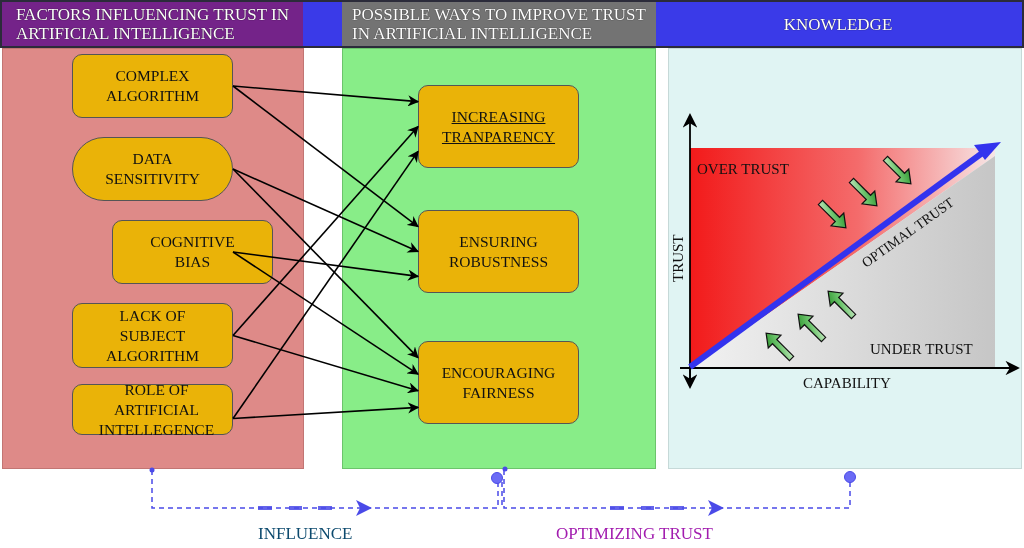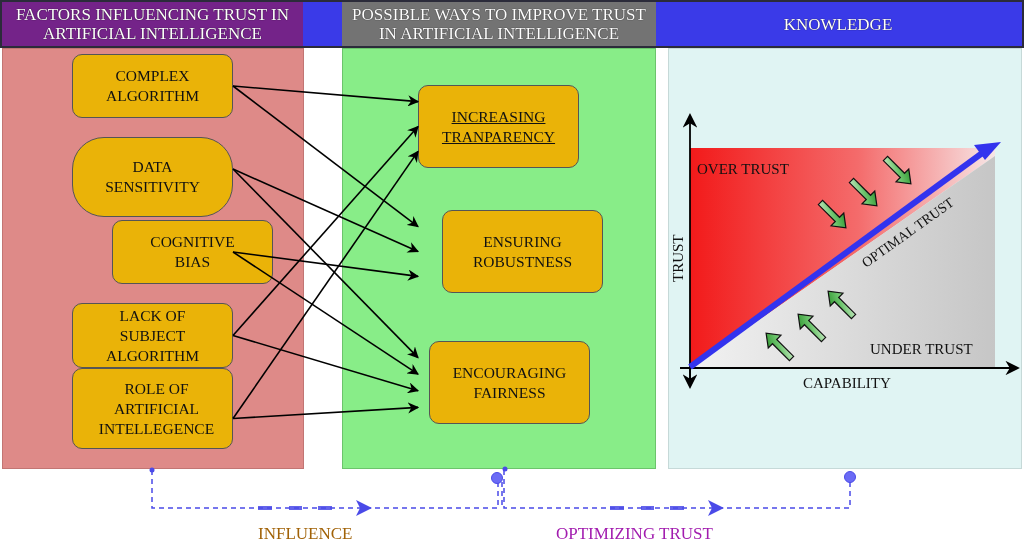--- a/index.html
+++ b/index.html
@@ -9,21 +9,21 @@
 
   
   .col-bg { position: absolute; }
   #col1-bg { left: 2px; top: 48px; width: 302px; height: 421px; background: #de8a88; border: 1px solid #c27573; box-sizing: border-box; }
   #col2-bg { left: 342px; top: 48px; width: 314px; height: 421px; background: #88ed88; border: 1px solid #6cc46c; box-sizing: border-box; }
   #col3-bg { left: 668px; top: 48px; width: 354px; height: 421px; background: #e0f4f3; border: 1px solid #c6d9d8; box-sizing: border-box; }
 
   
   #header-band { left: 0; top: 0; width: 1024px; height: 48px; background: #3a3ae8; border: 2px solid #2b2b3a; box-sizing: border-box; }
   .header-cell { position: absolute; top: 2px; height: 44px; color: #ffffff; font-size: 17px; line-height: 19px;
-                 text-align: center; display: flex; align-items: center; justify-content: center; white-space: pre-line;
+                 display: flex; align-items: center; justify-content: center; white-space: pre-line;
                  text-shadow: 0 0 1px #000; }
   #h1 { left: 2px; width: 301px; background: #742389; }
   #h2 { left: 342px; width: 314px; background: #737373; }
   #h3 { left: 656px; width: 364px; }
 
   
   .node { position: absolute; background: #eab308; border: 1px solid #555; border-radius: 10px; box-sizing: border-box;
           display: flex; align-items: center; justify-content: center; text-align: center; font-size: 15.5px;
           line-height: 20px; color: #111; white-space: pre-line; }
   .factor { left: 72px; width: 161px; }
@@ -41,36 +41,36 @@
 
 <div id="header-band" class="abs"></div>
 <div id="h1" class="header-cell">FACTORS INFLUENCING TRUST IN
 ARTIFICIAL INTELLIGENCE</div>
 <div id="h2" class="header-cell">POSSIBLE WAYS TO IMPROVE TRUST
 IN ARTIFICIAL INTELLIGENCE</div>
 <div id="h3" class="header-cell">KNOWLEDGE</div>
 
 <div class="node factor" id="f1" style="top:54px;height:64px;">COMPLEX
 ALGORITHM</div>
-<div class="node factor" id="f2" style="top:137px;height:80px;border-radius:32px;">DATA
+<div class="node factor" id="f2" style="top:137px;height:64px;border-radius:32px;">DATA
 SENSITIVITY</div>
 <div class="node factor" id="f3" style="top:220px;height:64px;margin-left:40px;">COGNITIVE
 BIAS</div>
 <div class="node factor" id="f4" style="top:303px;height:65px;">LACK OF
 SUBJECT
 ALGORITHM</div>
-<div class="node factor" id="f5" style="top:368px;height:81px;padding-left:8px;">ROLE OF
+<div class="node factor" id="f5" style="top:384px;height:51px;padding-left:8px;">ROLE OF
 ARTIFICIAL
 INTELLEGENCE</div>
 
 <div class="node way" id="w1" style="top:85px;text-decoration:underline;">INCREASING
 TRANPARENCY</div>
-<div class="node way" id="w2" style="top:210px;margin-left:24px;">ENSURING
+<div class="node way" id="w2" style="top:210px;">ENSURING
 ROBUSTNESS</div>
-<div class="node way" id="w3" style="top:341px;margin-left:11px;">ENCOURAGING
+<div class="node way" id="w3" style="top:341px;">ENCOURAGING
 FAIRNESS</div>
 
 <svg id="conn-svg" width="1024" height="548">
   <defs>
     <marker id="arrowhead" viewBox="0 0 10 10" refX="9" refY="5" markerWidth="7" markerHeight="7" orient="auto-start-reverse">
       <path d="M0,0 L10,5 L0,10 L3,5 z" fill="#000"></path>
     </marker>
   </defs>
   <g id="conn-layer">
       <line x1="233" y1="86" x2="418" y2="101.6" stroke="#000" stroke-width="1.6" marker-end="url(#arrowhead)"></line>
@@ -152,14 +152,14 @@
     <line x1="670" y1="508" x2="684" y2="508"></line>
   </g>
   <polygon points="372,508 356,500 360,508 356,516" fill="#4a4ae8"></polygon>
   <polygon points="724,508 708,500 712,508 708,516" fill="#4a4ae8"></polygon>
   <circle cx="152" cy="470" r="2.5" fill="#4a4ae8"></circle>
   <circle cx="497" cy="478" r="5.5" fill="#6b6bf5" stroke="#4a4ae8"></circle>
   <circle cx="505" cy="469" r="2.5" fill="#4a4ae8"></circle>
   <circle cx="850" cy="477" r="5.5" fill="#6b6bf5" stroke="#4a4ae8"></circle>
 </svg>
 
-<div class="flow-label" style="left:258px;color:#a16207;">INFLUENCE</div>
+<div class="flow-label" style="left:258px;color:#0c4a6e;">INFLUENCE</div>
 <div class="flow-label" style="left:556px;color:#a21caf;">OPTIMIZING TRUST</div>
 
 </body></html>

